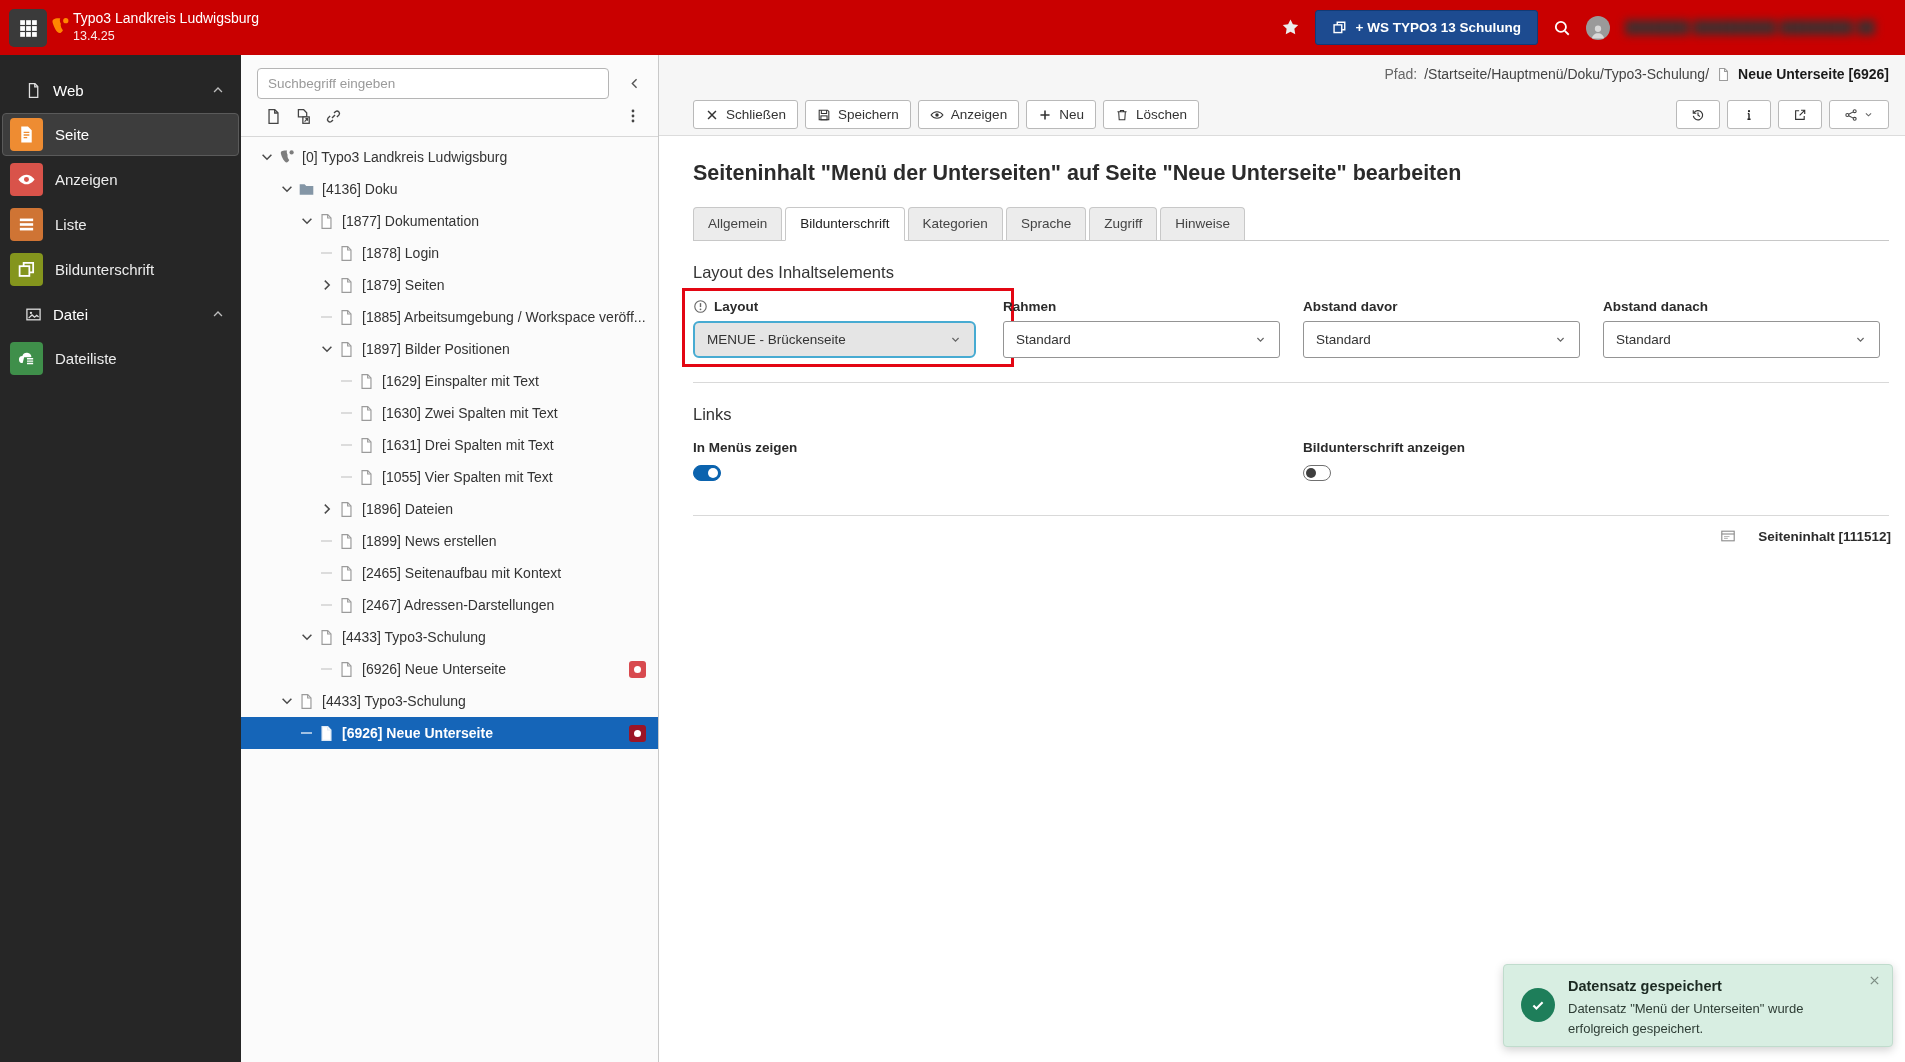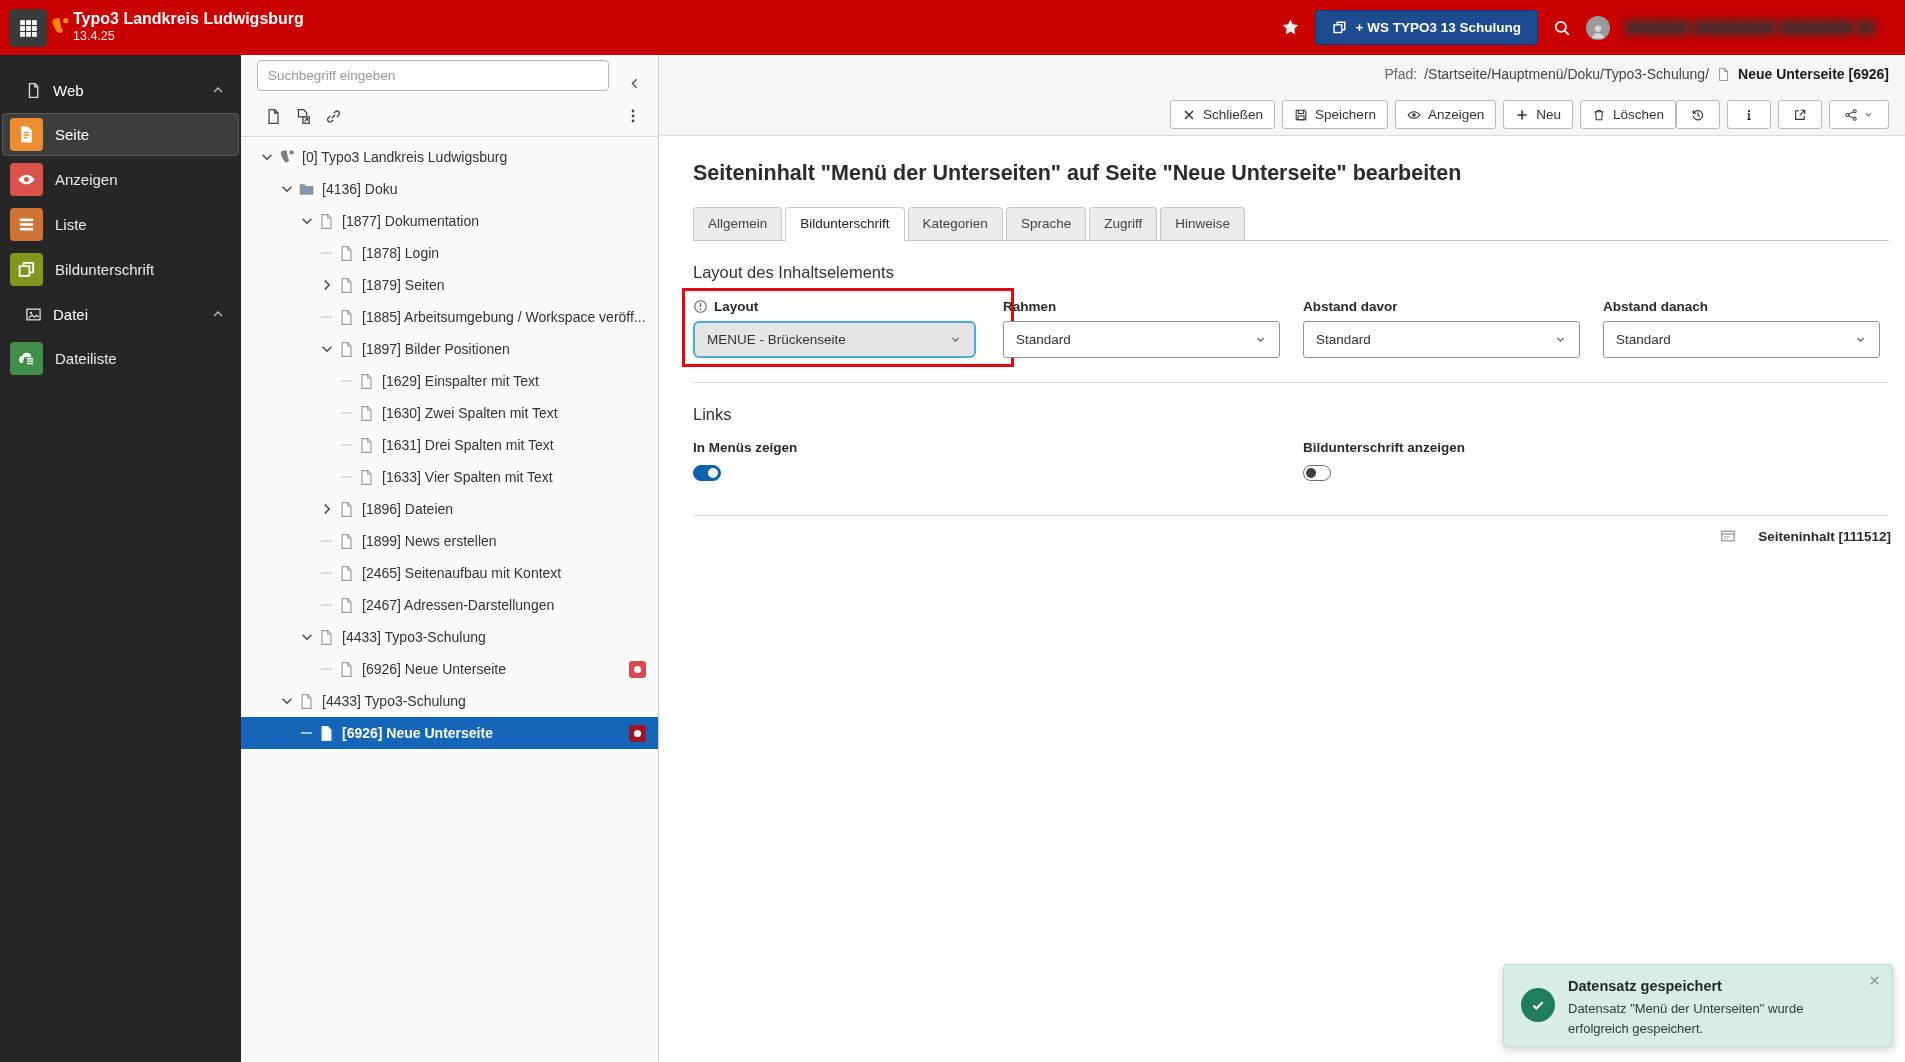--- a/index.html
+++ b/index.html
@@ -7,21 +7,21 @@
 [data-icon]{display:inline-flex;width:16px;height:16px;flex:none}
 [data-icon] svg{width:100%;height:100%;display:block}
 button{font-family:"Liberation Sans",sans-serif}
 
 
 .topbar{position:absolute;left:0;top:0;right:0;height:55px;background:#c90000;z-index:5}
 .menu-btn{position:absolute;left:9px;top:9px;width:38px;height:38px;background:#3a3a3a;border:none;border-radius:5px;display:flex;align-items:center;justify-content:center;cursor:pointer}
 .menu-btn [data-icon]{width:19px;height:19px}
 .t3logo{position:absolute;left:49px;top:14px;width:21px;height:26px}
 .site{position:absolute;left:73px;top:9px;color:#fff}
-.site-name{font-size:16px;font-weight:bold;line-height:19px}
+.site-name{font-size:14px;font-weight:normal;line-height:19px}
 .site-ver{font-size:12.5px;opacity:.92;line-height:16px}
 .top-right{position:absolute;right:30px;top:0;height:55px;display:flex;align-items:center;gap:15px}
 .star{width:19px;height:19px;cursor:pointer}
 .ws-btn{height:35px;background:#1d4b90;border:1px solid #123a75;border-radius:3px;color:#fff;font-size:13.5px;font-weight:bold;display:flex;align-items:center;gap:9px;padding:0 16px;cursor:pointer}
 .ws-btn [data-icon]{width:15px;height:15px}
 .search-top{width:18px;height:18px;cursor:pointer}
 .avatar{width:24px;height:24px;border-radius:50%;background:#9a9a9a;display:flex;align-items:flex-end;justify-content:center;overflow:hidden}
 .avatar [data-icon]{width:18px;height:18px}
 .username-blur{filter:blur(4px);color:#402e2e;font-size:13px;max-width:250px;white-space:nowrap;overflow:hidden;cursor:pointer}
 
@@ -33,21 +33,21 @@
 .gchev{position:absolute;right:16px;width:14px;height:14px}
 .sitem{height:41px;margin:2px 2px;display:flex;align-items:center;border-radius:4px;border:1px solid transparent;cursor:pointer}
 .sitem.sel{background:#3d3d3d;border-color:#5a5a5a}
 .micon{width:33px;height:33px;border-radius:4px;margin:0 12px 0 7px;display:flex;align-items:center;justify-content:center}
 .micon [data-icon]{width:19px;height:19px}
 .mlabel{color:#ececec;font-size:15px}
 .sitem.sel .mlabel{color:#fff}
 
 
 .treepanel{position:absolute;left:241px;top:55px;bottom:0;width:418px;background:#fbfbfb;border-right:1px solid #c9c9c9;box-sizing:border-box}
-.tree-search{position:absolute;left:16px;top:5px;width:352px;height:31px;box-sizing:border-box;border:1px solid #b5b5b5;border-radius:4px;background:#fff;padding:12px 10px;font-family:"Liberation Sans",sans-serif;font-size:13.5px;color:#333}
+.tree-search{position:absolute;left:16px;top:13px;width:352px;height:31px;box-sizing:border-box;border:1px solid #b5b5b5;border-radius:4px;background:#fff;padding:12px 10px;font-family:"Liberation Sans",sans-serif;font-size:13.5px;color:#333}
 .tree-search::placeholder{color:#9a9a9a}
 .collapse{position:absolute;right:16px;top:21px;width:15px;height:15px;cursor:pointer}
 .tree-tools{position:absolute;left:24px;top:53px;display:flex;gap:13px}
 .tree-tools [data-icon]{width:17px;height:17px;cursor:pointer}
 .kebab{position:absolute;right:17px;top:53px;width:16px;height:16px;cursor:pointer}
 .tree-divider{position:absolute;left:0;right:0;top:81px;border-top:1px solid #d8d8d8}
 .tree-rows{position:absolute;top:86px;left:0;right:0}
 .trow{height:32px;display:flex;align-items:center;font-size:14px;color:#333;cursor:pointer}
 .indent{flex:none}
 .tchev{width:16px;height:16px;cursor:pointer}
@@ -60,21 +60,21 @@
 .trow.selected .tchev path{stroke:#fff}
 .trow.selected .ticon path{stroke:#dfe9f4;fill:#fff}
 
 
 .main{position:absolute;left:659px;top:55px;right:0;bottom:0;background:#fff}
 .docheader{height:80px;background:#f6f6f6;border-bottom:1px solid #dcdcdc;position:relative}
 .path-row{position:absolute;top:11px;right:16px;display:flex;align-items:flex-end;gap:7px;font-size:14px;color:#444}
 .path-row [data-icon]{width:15px;height:15px}
 .path-prefix{color:#666}
 .path-current{font-weight:bold;color:#1a1a1a}
-.btn-row{position:absolute;left:34px;right:16px;top:45px;display:flex;justify-content:flex-end}
+.btn-row{position:absolute;left:34px;right:16px;top:45px;display:flex;justify-content:space-between}
 .btn-left,.btn-right{display:flex;gap:7px}
 .tbtn{height:29px;background:#fff;border:1px solid #b9b9b9;border-radius:3px;font-size:13.5px;color:#333;display:flex;align-items:center;gap:7px;padding:0 11px;cursor:pointer}
 .tbtn [data-icon]{width:14px;height:14px}
 .ibtn{padding:0 14px;gap:5px}
 .ibtn .bcaret{width:11px;height:11px}
 .heading{margin:25px 16px 0 34px;font-size:21.5px;font-weight:bold;color:#2b2b2b}
 .tabs-wrap{margin:20px 16px 0 34px;border-bottom:1px solid #c8c8c8}
 .tabs{display:flex;gap:3px}
 .tab{height:32px;line-height:32px;padding:0 14px;background:#ececec;border:1px solid #c8c8c8;border-bottom:none;border-radius:4px 4px 0 0;font-size:13.5px;color:#444;cursor:pointer;position:relative;top:1px}
 .tab.active{background:#fff;border-bottom:1px solid #fff;color:#222}
@@ -507,21 +507,21 @@
           <svg viewBox="0 0 16 16">
             <path d="M2 8h11" stroke="#c8c8c8" stroke-width="1.2"></path>
           </svg>
         </span>
         <span class="ticon" data-icon="item.icon">
           <svg viewBox="0 0 16 16">
             <path d="M3.8 1.6h5.4l3 3v9.8H3.8z" fill="#fff" stroke="#9b9b9b" stroke-width="1.1"></path>
             <path d="M9.1 1.8v2.9h3" fill="none" stroke="#9b9b9b" stroke-width="1.1"></path>
           </svg>
         </span>
-        <span class="tlabel">[1633] Vier Spalten mit Text</span>
+        <span class="tlabel">[1055] Vier Spalten mit Text</span>
 
       </div>
 
       <div class="trow">
         <span class="indent" style="width: 78px;"></span>
         <span class="tchev" data-icon="item.chevron">
           <svg viewBox="0 0 16 16">
             <path d="M5.8 3.6L10.2 8l-4.4 4.4" fill="none" stroke="#4a4a4a" stroke-width="1.5"></path>
           </svg>
         </span>

